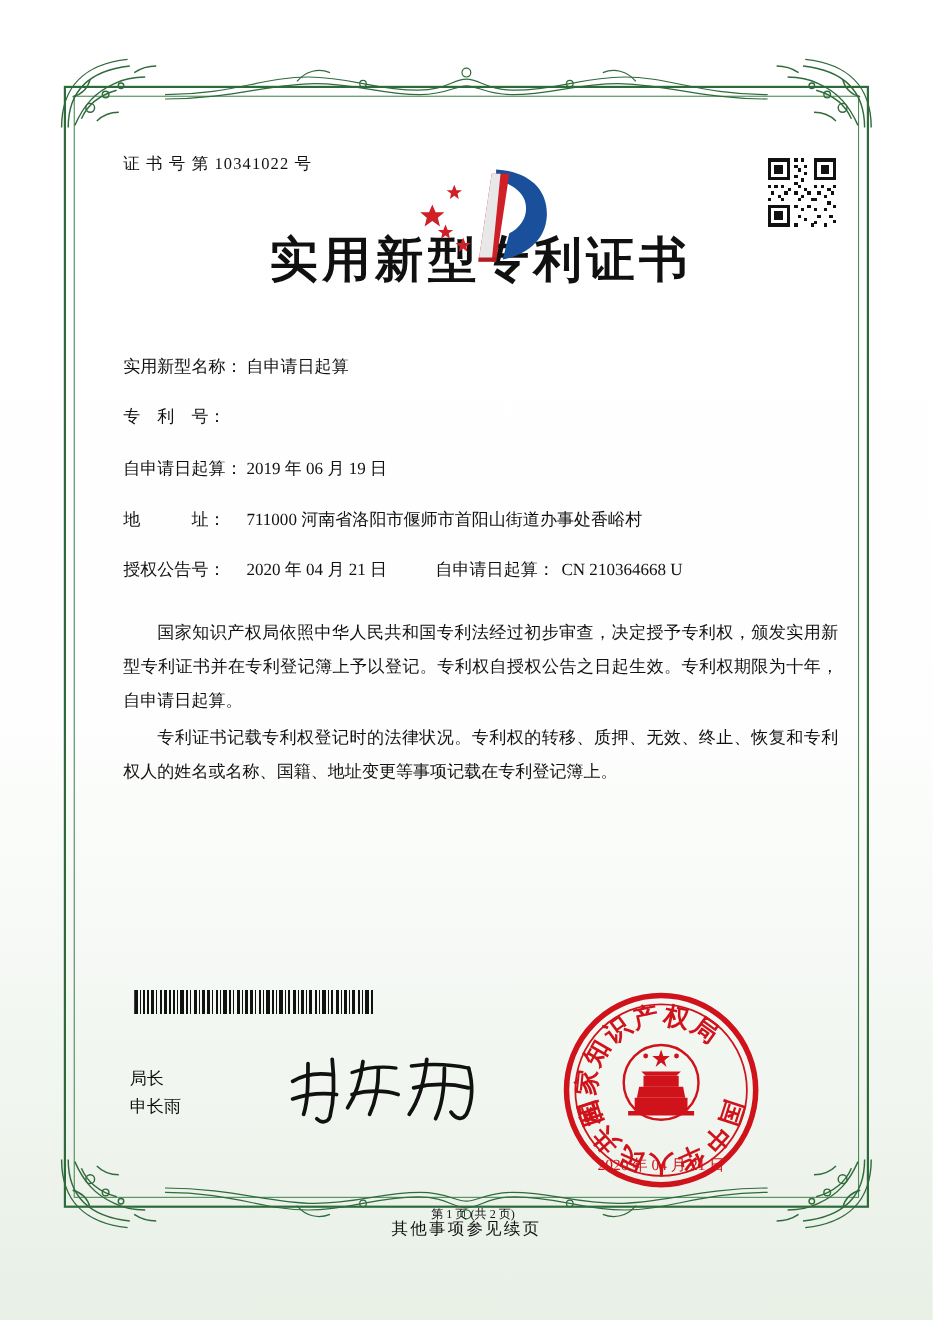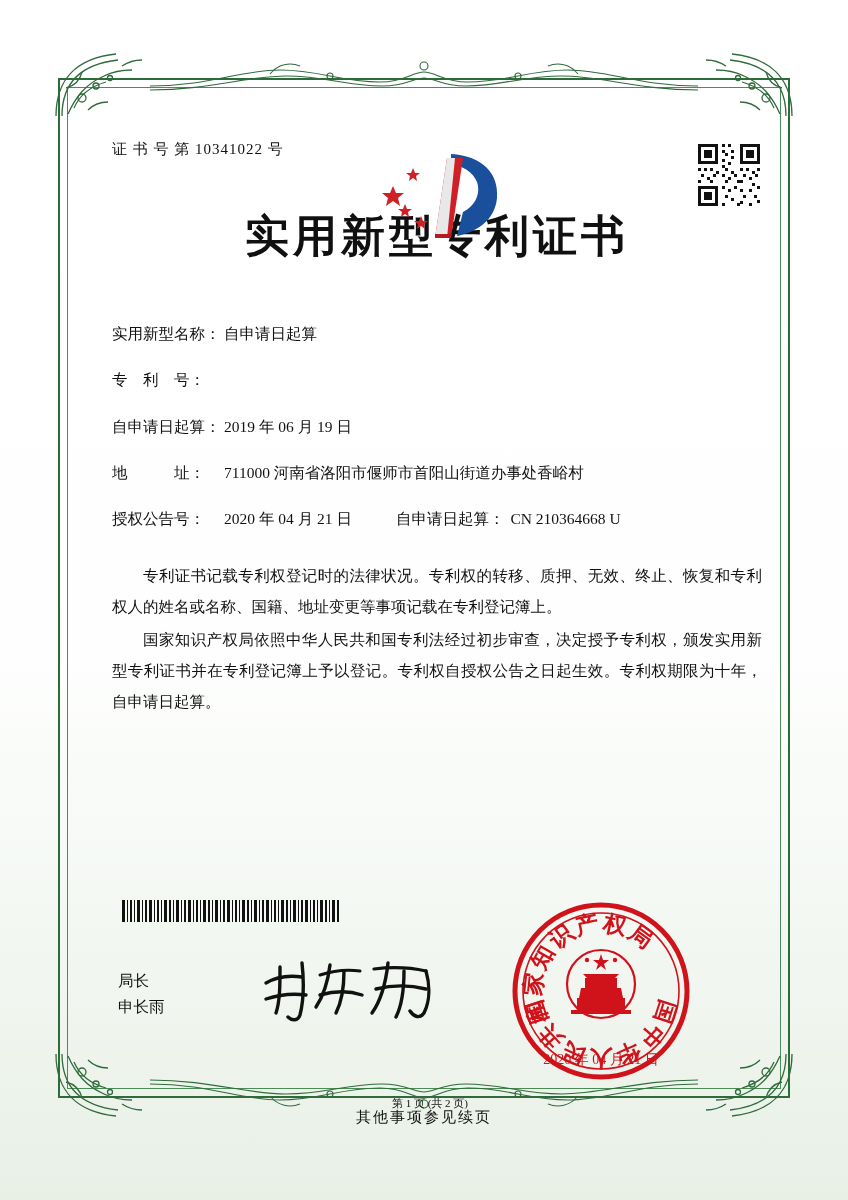--- a/index.html
+++ b/index.html
@@ -436,22 +436,22 @@
       </div>
       <div class="field-row two">
         <div class="field-label">授权公告号：</div>
         <div class="field-value">2020 年 04 月 21 日</div>
         <div class="field-label2">自申请日起算：</div>
         <div class="field-value2">CN 210364668 U</div>
       </div>
     </div>
 
     <div class="paras">
+      <p>国家知识产权局依照中华人民共和国专利法经过初步审查，决定授予专利权，颁发实用新型专利证书并在专利登记簿上予以登记。专利权自授权公告之日起生效。专利权期限为十年，自申请日起算。</p>
       <p>专利证书记载专利权登记时的法律状况。专利权的转移、质押、无效、终止、恢复和专利权人的姓名或名称、国籍、地址变更等事项记载在专利登记簿上。</p>
-      <p>国家知识产权局依照中华人民共和国专利法经过初步审查，决定授予专利权，颁发实用新型专利证书并在专利登记簿上予以登记。专利权自授权公告之日起生效。专利权期限为十年，自申请日起算。</p>
     </div>
 
   </div>
 
   <div class="barcode">
     <svg viewBox="0 0 220 22" shape-rendering="crispEdges">
       <g fill="#111">
         <rect x="0" y="0" width="3" height="22"></rect>
           <rect x="5" y="0" width="1" height="22"></rect>
           <rect x="8" y="0" width="2" height="22"></rect>

